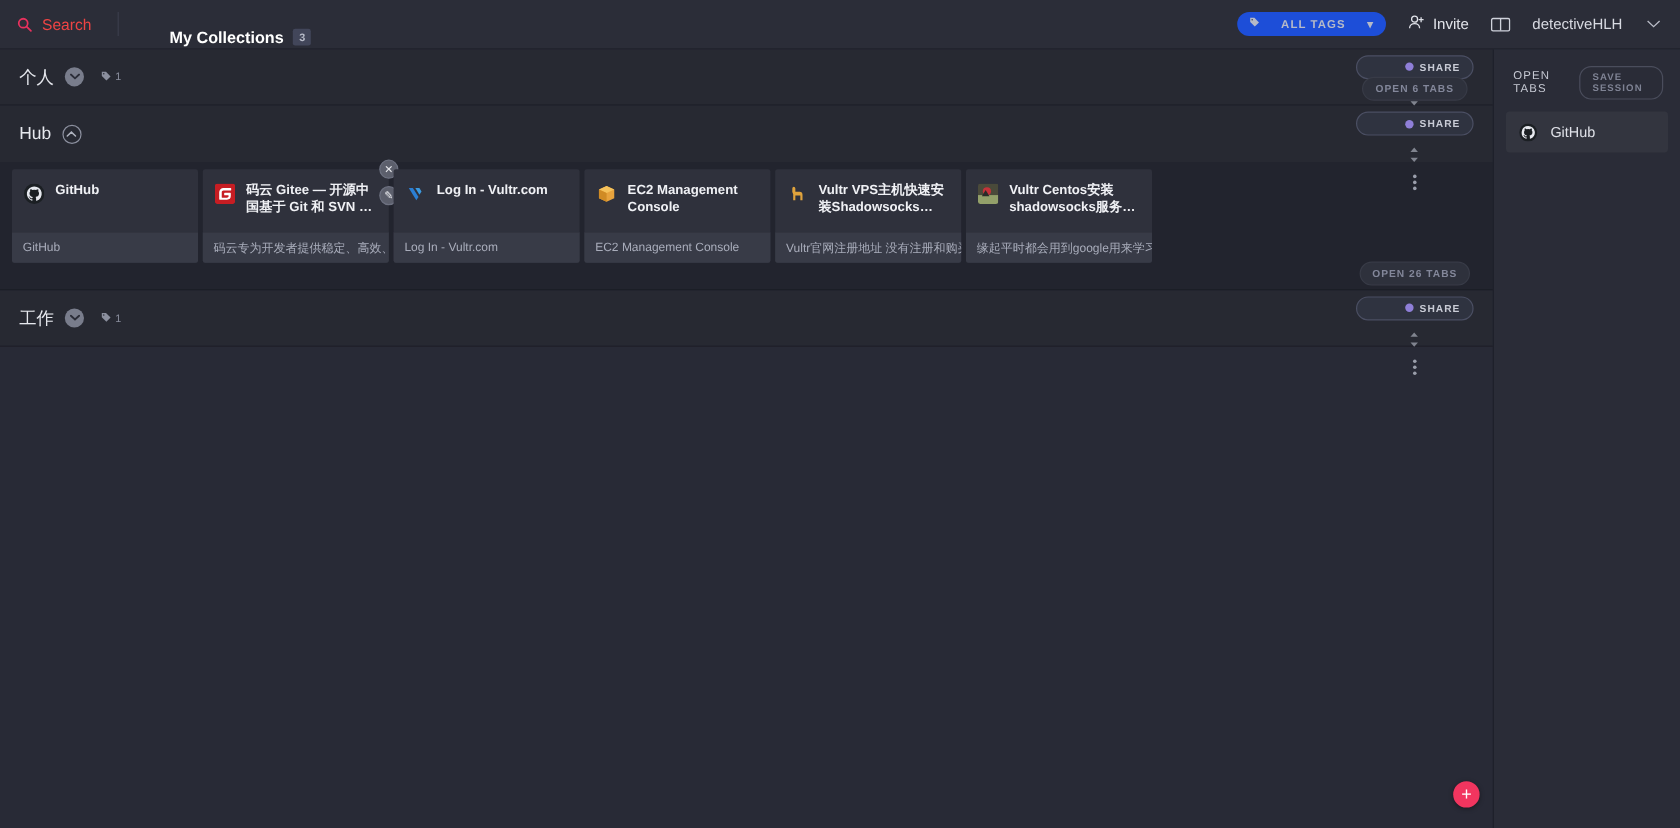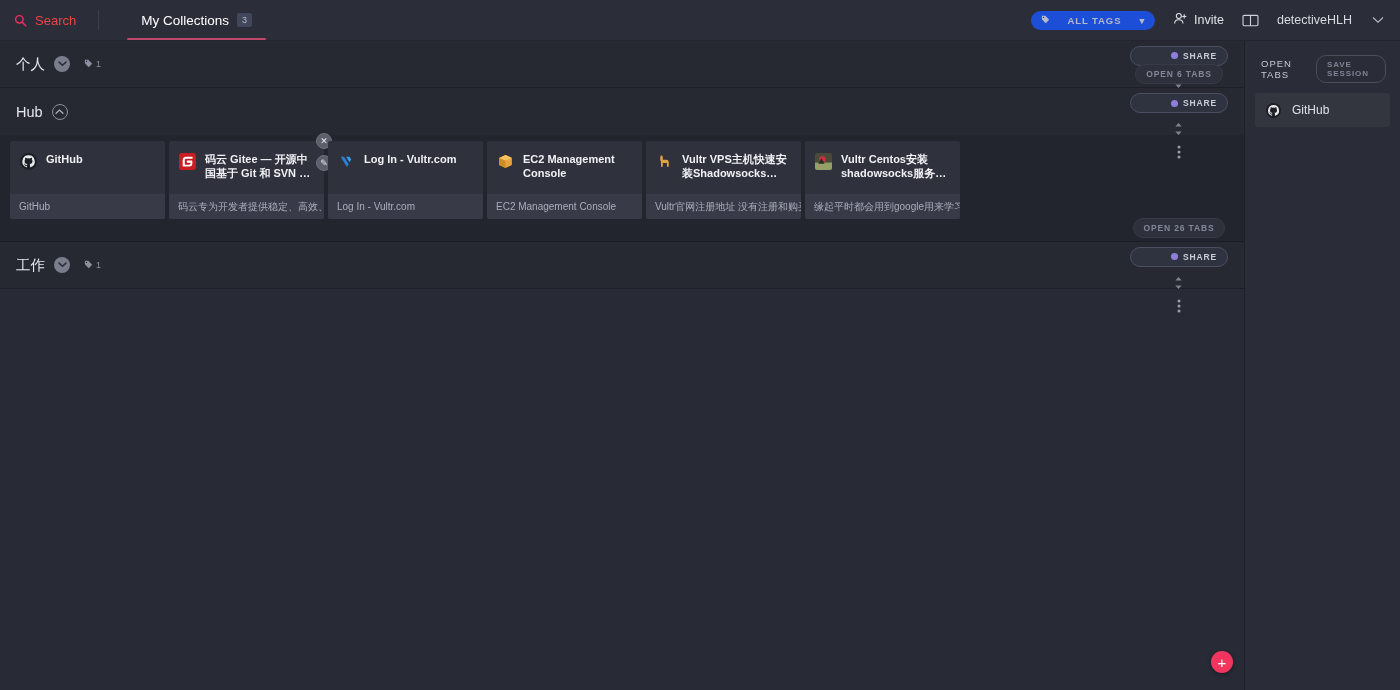--- a/index.html
+++ b/index.html
@@ -29,21 +29,21 @@
   .search-label { font-size: 13px; color: #ef4444; }
   .divider-v { width: 1px; height: 20px; background: #3b3e4b; align-self: center; }
 
   .tabs { display: flex; align-items: stretch; margin-left: 24px; }
   .tab {
     display: flex; align-items: center; gap: 8px;
     padding: 0 18px; height: 100%;
     font-size: 13.5px; color: #9a9eae; cursor: pointer;
     position: relative;
   }
-  .tab.active { color: #ffffff; font-weight: normal; }
+  .tab.active { color: #ffffff; font-weight: bold; margin-top: 11px; }
   .tab.active::after {
     content: ""; position: absolute; left: 4px; right: 4px; bottom: 0;
     height: 2.5px; background: #c2476c; border-radius: 2px;
   }
   .tab .count {
     background: #42465a; color: #b9bdca; font-size: 9px;
     padding: 1px 5px; border-radius: 2px; line-height: 12px;
   }
   .star { color: #e8eaf0; font-size: 13px; }
 

